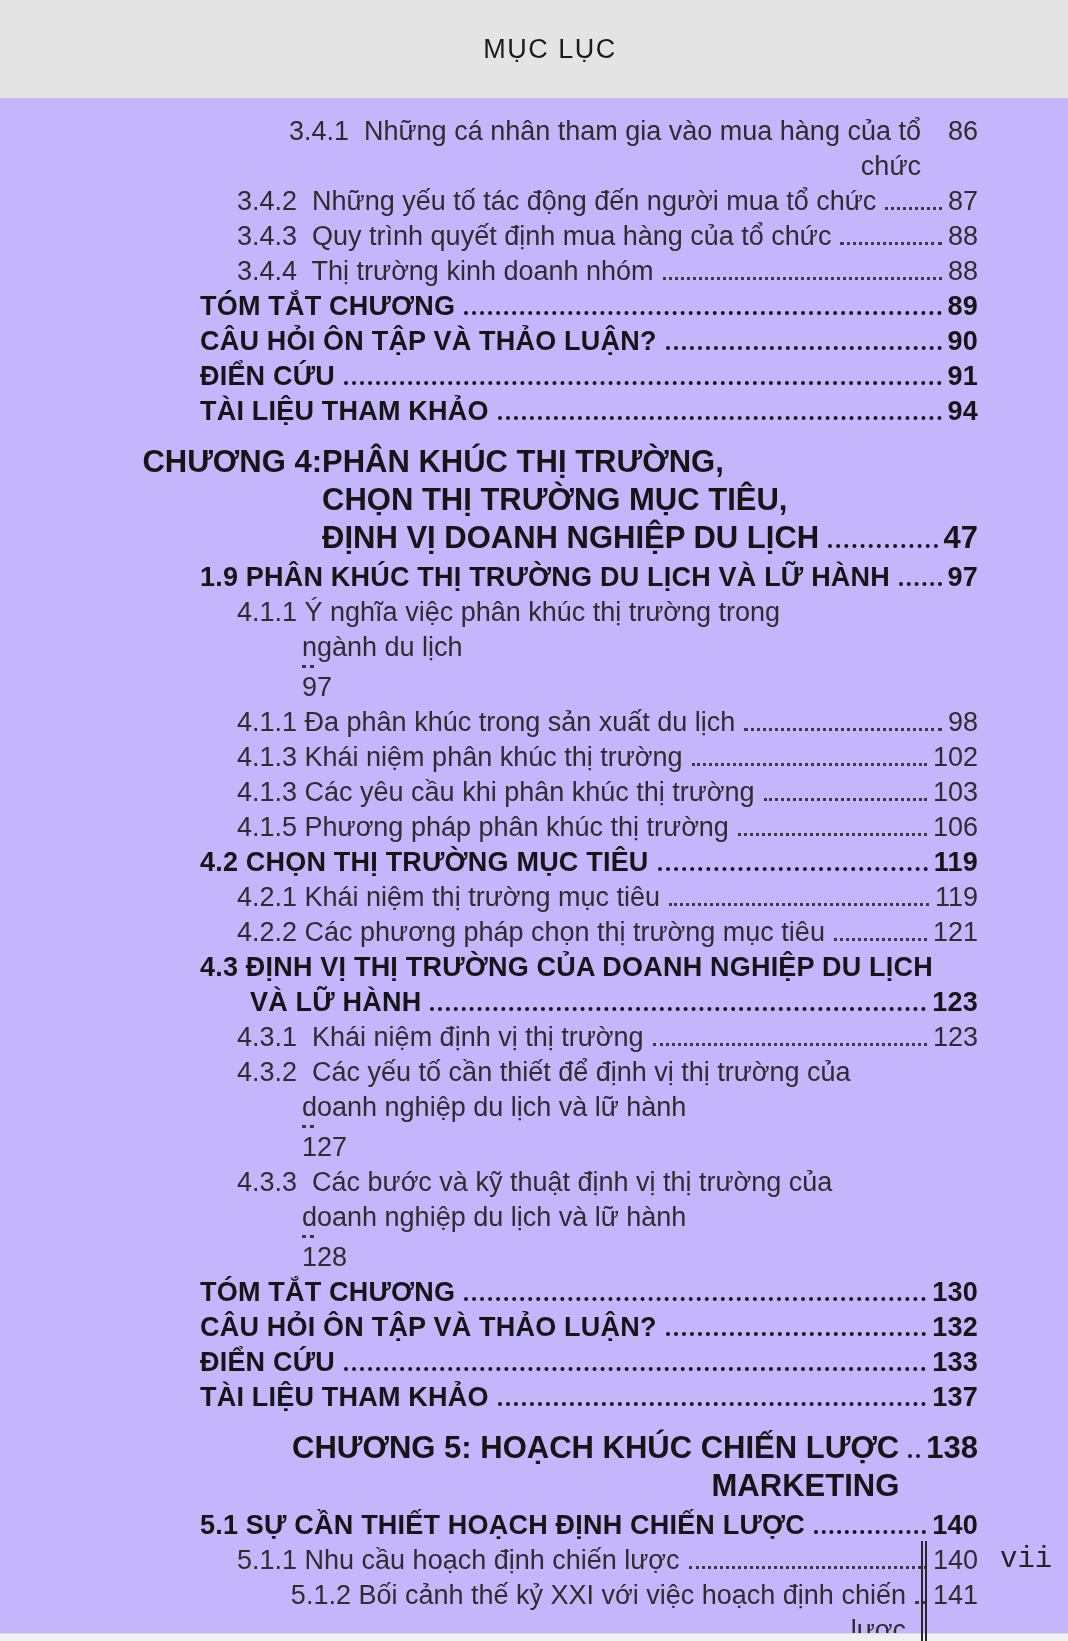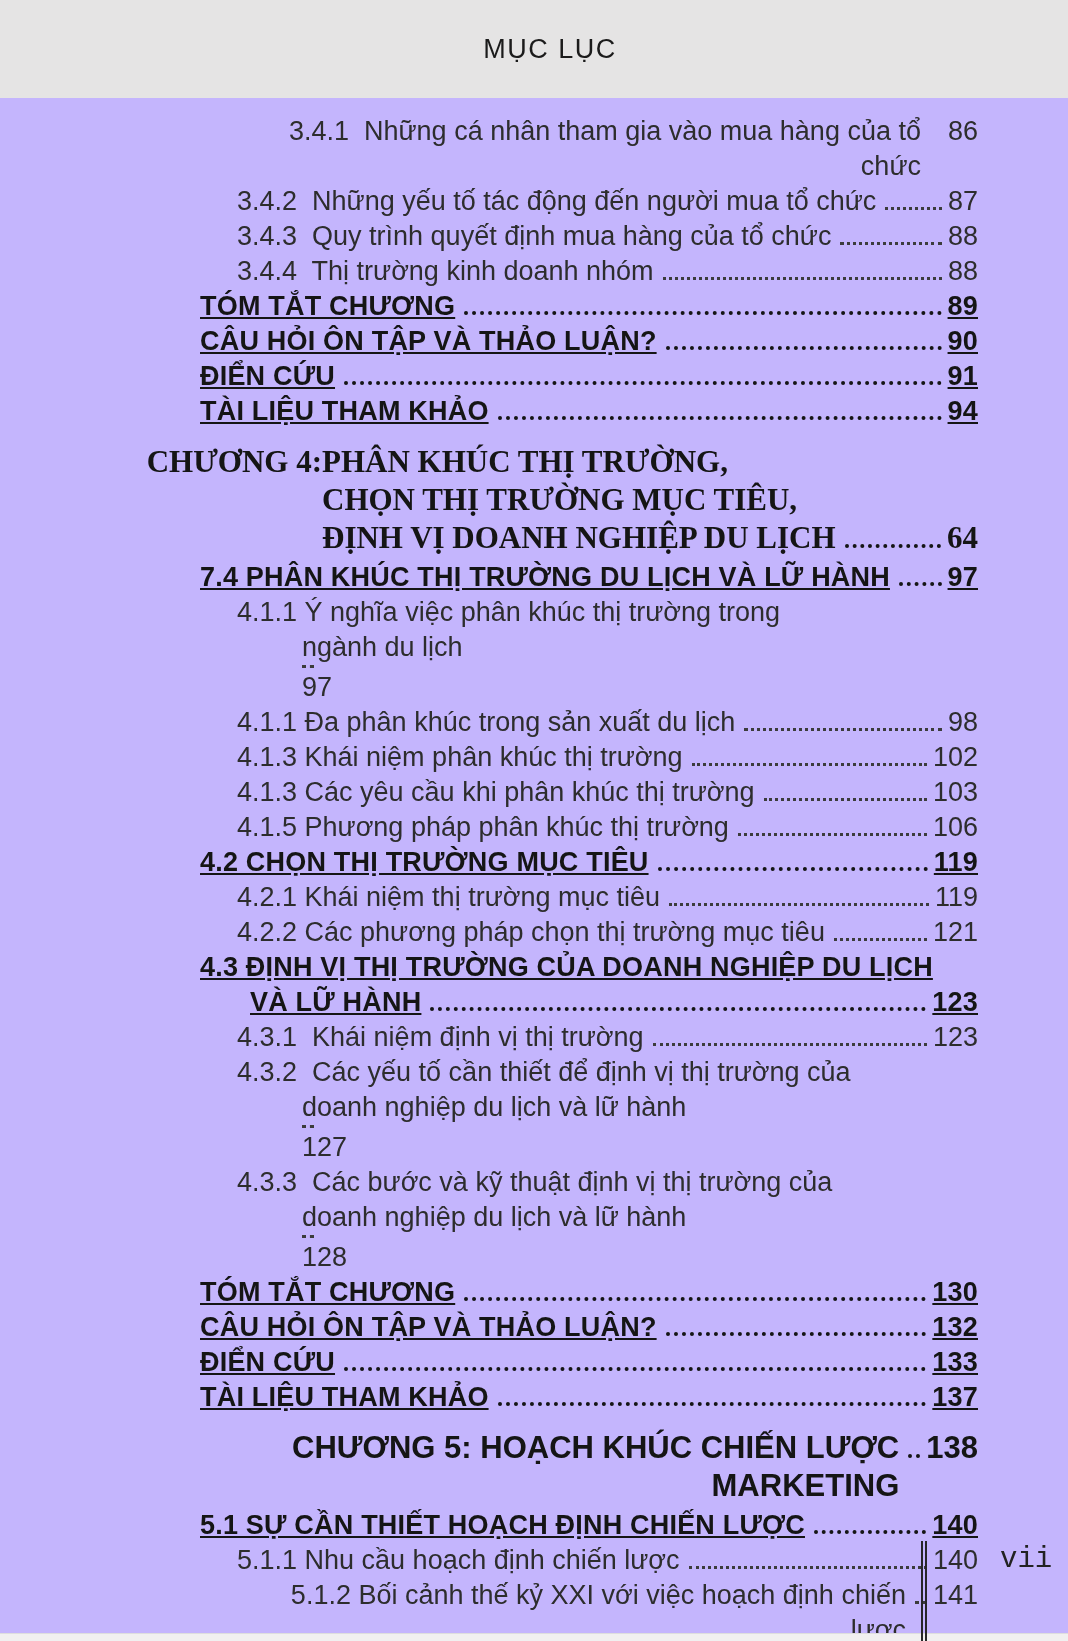--- a/index.html
+++ b/index.html
@@ -17,23 +17,23 @@
     overflow:hidden;
     text-align:right;
   }
   .hdr{height:98px;background:var(--header-band);display:flex;align-items:center;justify-content:center;}
   .hdr h1{margin:0;font-size:27px;font-weight:400;letter-spacing:1.5px;color:#1b1b1b;transform:translateX(16px);}
 
   .toc{padding:16px 90px 0 0;}
   .line{display:flex;align-items:baseline;line-height:35px;font-size:27px;}
   .entry.item .line{margin-left:237px;font-weight:400;color:var(--ink);}
   .entry.item .line.cont{margin-left:293px;flex-direction:column;}
-  .entry.section .line{margin-left:200px;font-weight:700;color:var(--ink-bold);letter-spacing:.2px;text-decoration:underline;}
+  .entry.section .line{margin-left:200px;font-weight:700;color:var(--ink-bold);letter-spacing:.2px;}
   .entry.section .line.cont{margin-left:250px;}
-  .entry.chapter{display:flex;margin:14px 0 3px 136px;font-weight:700;color:var(--ink-bold);font-family:Liberation Serif, serif;}
+  .entry.chapter{display:flex;margin:14px 0 3px 136px;font-weight:700;color:var(--ink-bold);}
   .entry.chapter .ch-label{flex:0 0 186px;font-size:31px;line-height:38px;}
   .entry.chapter .ch-lines{flex:1;}
   .entry.chapter .line{font-size:31px;line-height:38px;margin-left:0;font-weight:700;color:var(--ink-bold);}
   .entry.chapter5{margin-top:14px;margin-bottom:3px;}
   .entry.chapter5 .line{margin-left:136px;font-size:31px;line-height:38px;font-weight:700;color:var(--ink-bold);}
 
   .dots{flex:1 1 auto;min-width:12px;height:0;border-bottom:3px dotted var(--leader);margin:0 6px 2px 9px;}
   .dots.blank{border-bottom:none;}
   .entry.section .dots,.entry.chapter .dots,.entry.chapter5 .dots{border-bottom:4px dotted var(--ink-bold);}
   .pg{white-space:nowrap;}
@@ -114,27 +114,27 @@
         <div class="ch-lines">
           <div class="line">
             <span class="txt">PHÂN KHÚC THỊ TRƯỜNG,</span>
           </div>
           <div class="line">
             <span class="txt">CHỌN THỊ TRƯỜNG MỤC TIÊU,</span>
           </div>
           <div class="line">
             <span class="txt">ĐỊNH VỊ DOANH NGHIỆP DU LỊCH</span>
             <span class="dots"></span>
-            <span class="pg">64</span>
+            <span class="pg">47</span>
           </div>
         </div>
       </div>
       <div class="entry section">
         <div class="line">
-          <span class="txt">7.4 PHÂN KHÚC THỊ TRƯỜNG DU LỊCH VÀ LỮ HÀNH</span>
+          <span class="txt">1.9 PHÂN KHÚC THỊ TRƯỜNG DU LỊCH VÀ LỮ HÀNH</span>
           <span class="dots"></span>
           <span class="pg">97</span>
         </div>
       </div>
       <div class="entry item">
         <div class="line">
           <span class="txt">4.1.1 Ý nghĩa việc phân khúc thị trường trong</span>
         </div>
         <div class="line cont">
           <span class="txt">ngành du lịch</span>

